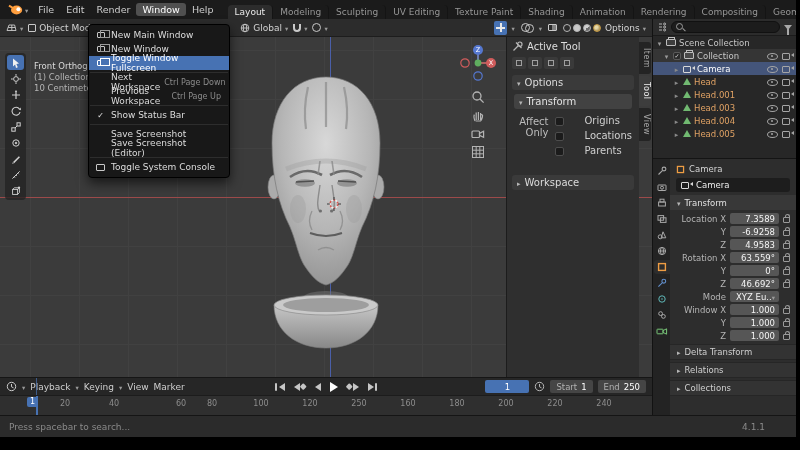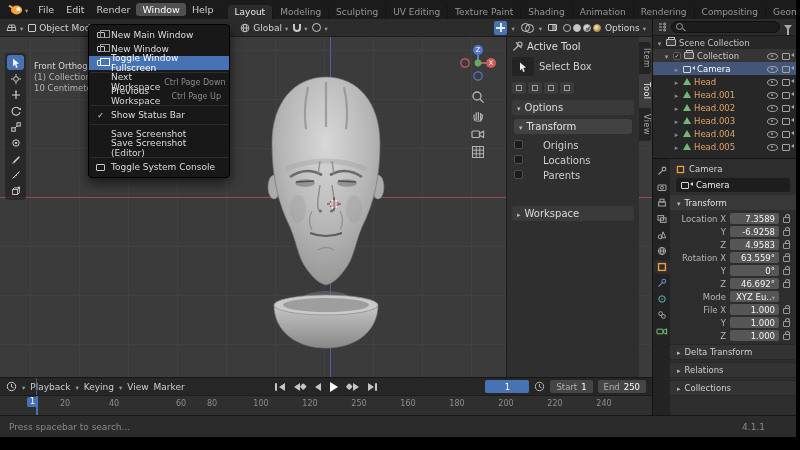--- a/index.html
+++ b/index.html
@@ -83,23 +83,23 @@
   .np-minis{display:flex;gap:2px;margin:1px 0 2px}
   .mini{width:14px;height:12px;background:#3a3a3a;border-radius:2px;display:flex;align-items:center;justify-content:center}
   .mini i{width:6px;height:6px;border:1px solid #9f9f9f;display:block}
   .np-hdr{display:flex;align-items:center;gap:4px;background:#3a3a3a;border-radius:3px;padding:2px 5px;color:#dcdcdc}
   .np-subhdr{display:flex;align-items:center;gap:4px;background:#424242;border-radius:3px;padding:2px 5px;margin:0 2px;color:#e2e2e2}
   .caret-open::before{content:"▾";font-size:7px;color:#b5b5b5}
   .caret-closed::before{content:"▸";font-size:7px;color:#b5b5b5}
   .np-affect{display:flex;gap:7px;padding:2px 2px 5px}
   .np-affect .lbl{width:44px;text-align:right;color:#bdbdbd;padding-top:1px}
   .np-checks{display:flex;flex-direction:column;gap:4px}
-  .np-checks label{display:flex;align-items:flex-start;gap:20px}
+  .np-checks label{display:flex;align-items:flex-end;gap:20px}
   .cb{width:9px;height:9px;background:#1b1b1b;border:1px solid #4d4d4d;border-radius:2px;display:inline-block;flex:none}
-  .np-ws{margin-top:16px}
+  .np-ws{margin-top:10px}
 
   
   .outliner{height:139px;flex:none;display:flex;flex-direction:column;background:#272727;overflow:hidden}
   .ol-head{height:17px;flex:none;display:flex;align-items:center;gap:4px;padding:0 4px;background:#2c2c2c;border-bottom:1px solid #1b1b1b}
   .ol-search{flex:1;height:12px;background:#1c1c1c;border:1px solid #111;border-radius:6px;display:flex;align-items:center;padding:0 3px;gap:3px}
   .ol-search input{background:none;border:none;outline:none;color:#ccc;font:inherit;width:100%;height:100%}
   .ic-search{width:10px;height:10px;position:relative;flex:none}
   .ic-search::before{content:"";position:absolute;left:1px;top:1px;width:5px;height:5px;border:1.3px solid #9a9a9a;border-radius:50%}
   .ic-search::after{content:"";position:absolute;left:7px;top:7px;width:3.5px;height:1.3px;background:#9a9a9a;transform:rotate(45deg)}
   .ic-funnel{width:0;height:0;border-left:4px solid transparent;border-right:4px solid transparent;border-top:5px solid #a8a8a8;position:relative}
@@ -419,28 +419,20 @@
       <aside class="npanel">
         <div class="np-content">
           <div class="np-title">
             <svg width="11" height="11" viewBox="0 0 11 11" stroke="#b5b5b5" stroke-width="1.2" fill="none">
                 <path d="M1.5,9.5 L6,5"></path>
                 <circle cx="7.8" cy="3.2" r="2.2"></circle>
                 <path d="M4,1.5 L9.5,7"></path>
               </svg>
             <span>Active Tool</span>
           </div>
-          <div class="np-tool">
-            <span class="tool-chip">
-              <svg width="10" height="10" viewBox="0 0 10 10">
-                  <polygon points="2,0.5 8,5.6 5.4,6 6.8,9.3 5,10 4.1,6.6 2,8.6" fill="#f0f0f0"></polygon>
-                </svg>
-            </span>
-            <span>Select Box</span>
-          </div>
           <div class="np-minis">
             <span class="mini">
                 <i></i>
               </span>
             <span class="mini">
                 <i></i>
               </span>
             <span class="mini">
                 <i></i>
               </span>
@@ -450,20 +442,21 @@
           </div>
           <div class="np-hdr">
             <span class="caret-open"></span>
             <span>Options</span>
           </div>
           <div class="np-subhdr">
             <span class="caret-open"></span>
             <span>Transform</span>
           </div>
           <div class="np-affect">
+            <span class="lbl">Affect Only</span>
             <div class="np-checks">
               <label>
                   <span class="cb"></span>
                   <span>Origins</span>
                 </label>
               <label>
                   <span class="cb"></span>
                   <span>Locations</span>
                 </label>
               <label>
@@ -613,29 +606,20 @@
           <span class="ic-mesh"></span>
           <span class="ol-label head-label">Head.001</span>
           <span class="ol-toggles">
               <span class="eye"></span>
               <span class="camt"></span>
             </span>
         </div>
         <div class="ol-row ind2">
           <span class="tw closed"></span>
           <span class="ic-mesh"></span>
-          <span class="ol-label head-label">Head.002</span>
-          <span class="ol-toggles">
-              <span class="eye"></span>
-              <span class="camt"></span>
-            </span>
-        </div>
-        <div class="ol-row ind2">
-          <span class="tw closed"></span>
-          <span class="ic-mesh"></span>
           <span class="ol-label head-label">Head.003</span>
           <span class="ol-toggles">
               <span class="eye"></span>
               <span class="camt"></span>
             </span>
         </div>
         <div class="ol-row ind2">
           <span class="tw closed"></span>
           <span class="ic-mesh"></span>
           <span class="ol-label head-label">Head.004</span>
@@ -772,21 +756,21 @@
           </div>
         <div class="pr-row">
             <span class="pr-lbl">Mode</span>
             <span class="pr-field left">
               <span>XYZ Eu..</span>
               <span class="dd"></span>
             </span>
             <span class="lock-gap"></span>
           </div>
         <div class="pr-row">
-            <span class="pr-lbl">File X</span>
+            <span class="pr-lbl">Window X</span>
             <span class="pr-field">1.000</span>
             <span class="lock"></span>
           </div>
         <div class="pr-row">
             <span class="pr-lbl">Y</span>
             <span class="pr-field">1.000</span>
             <span class="lock"></span>
           </div>
         <div class="pr-row">
             <span class="pr-lbl">Z</span>

